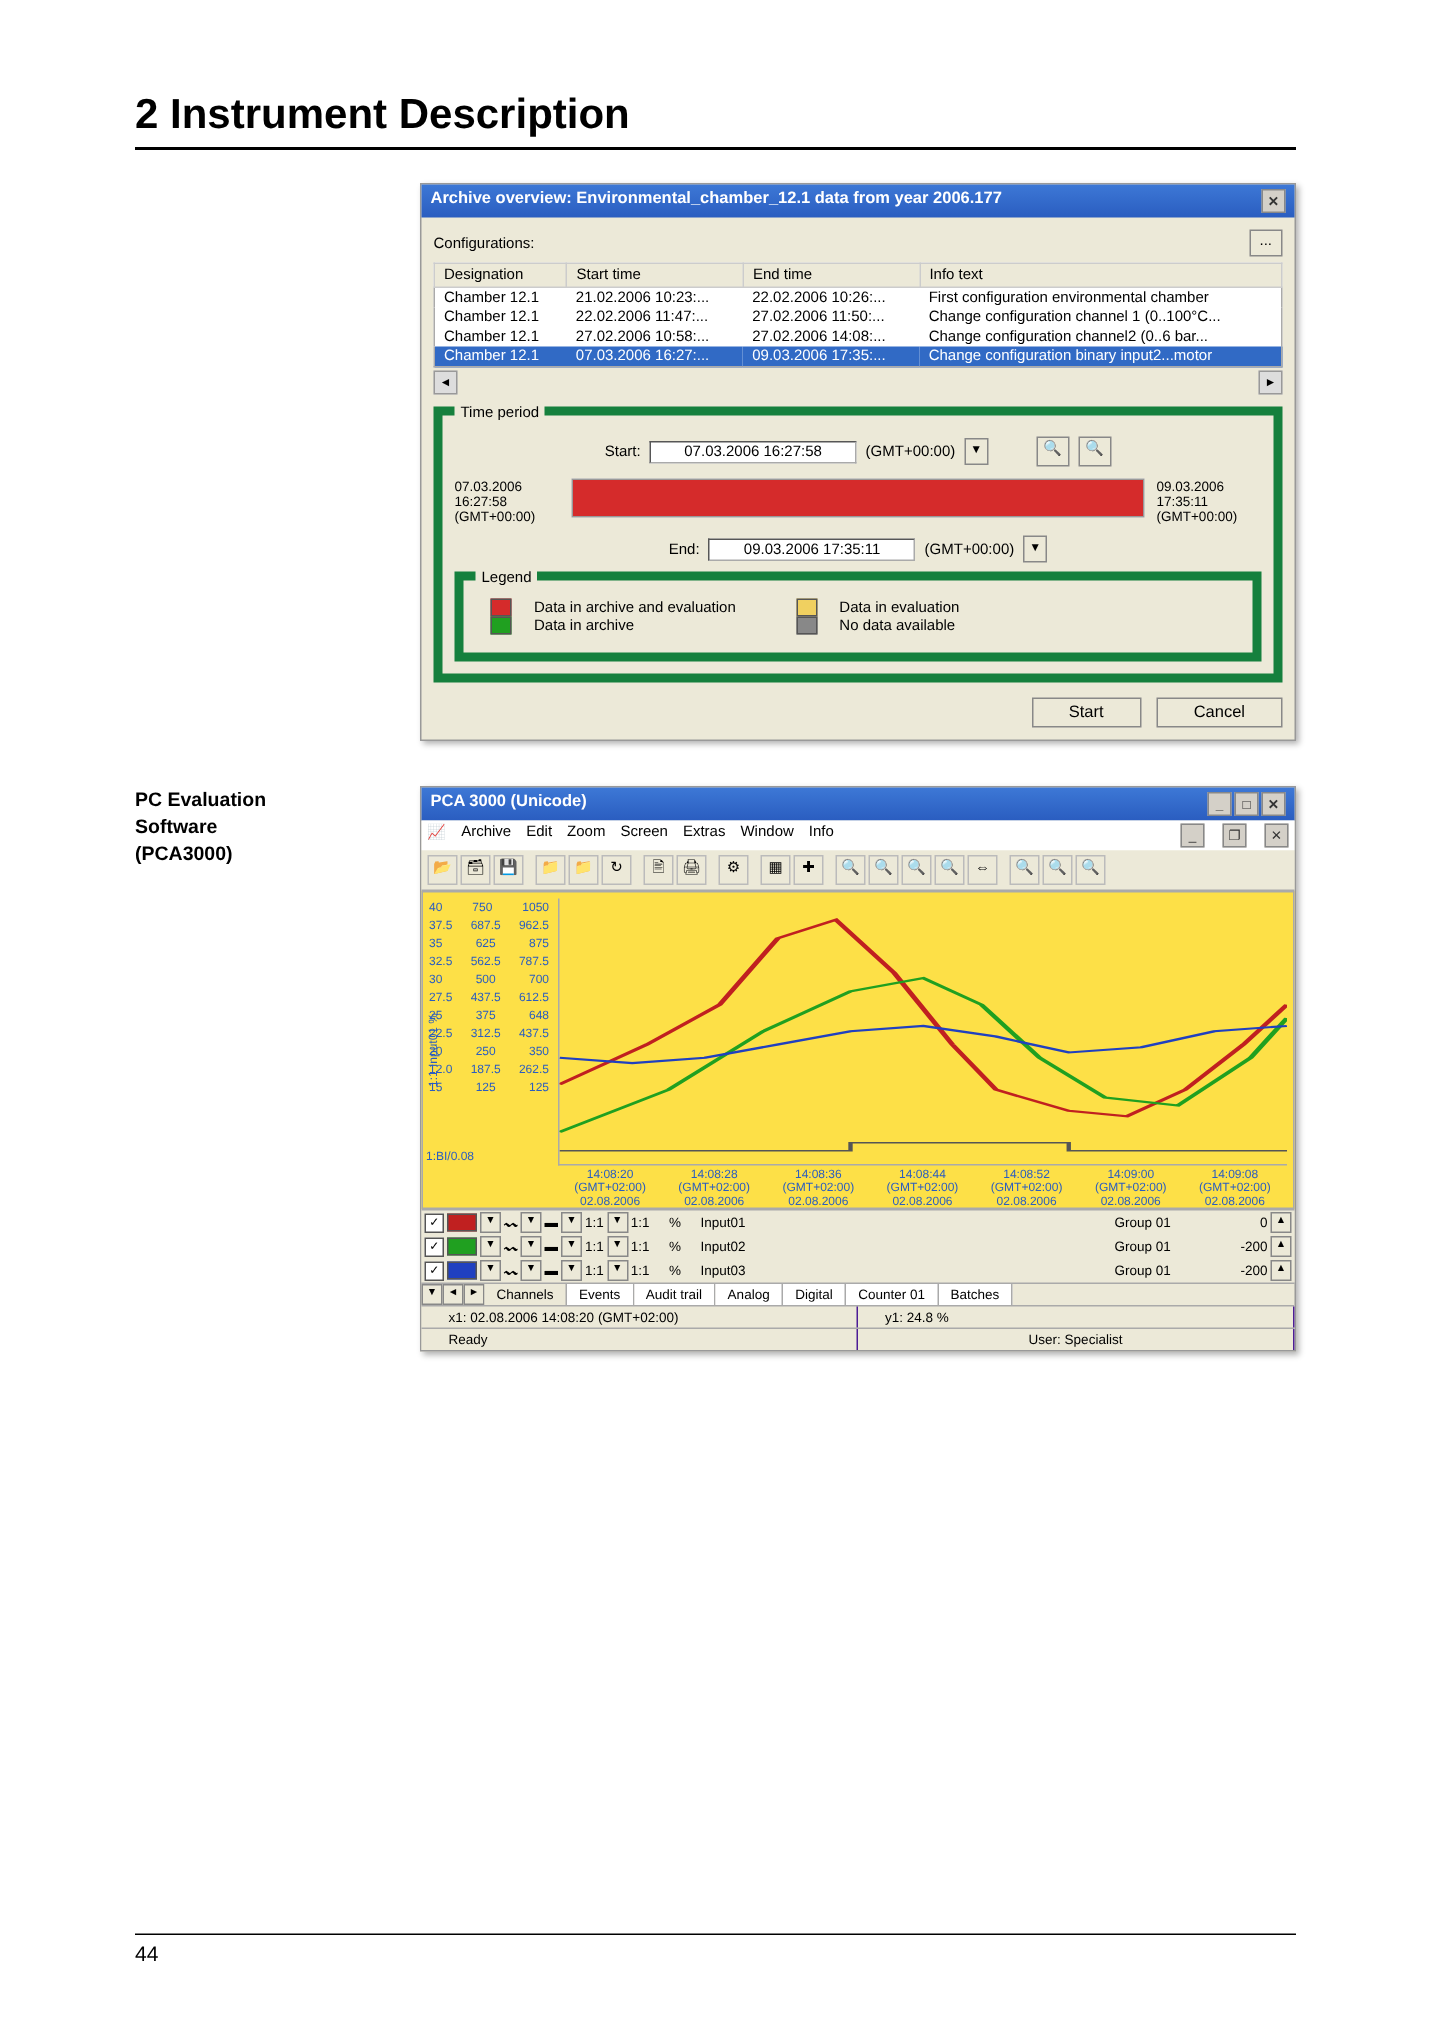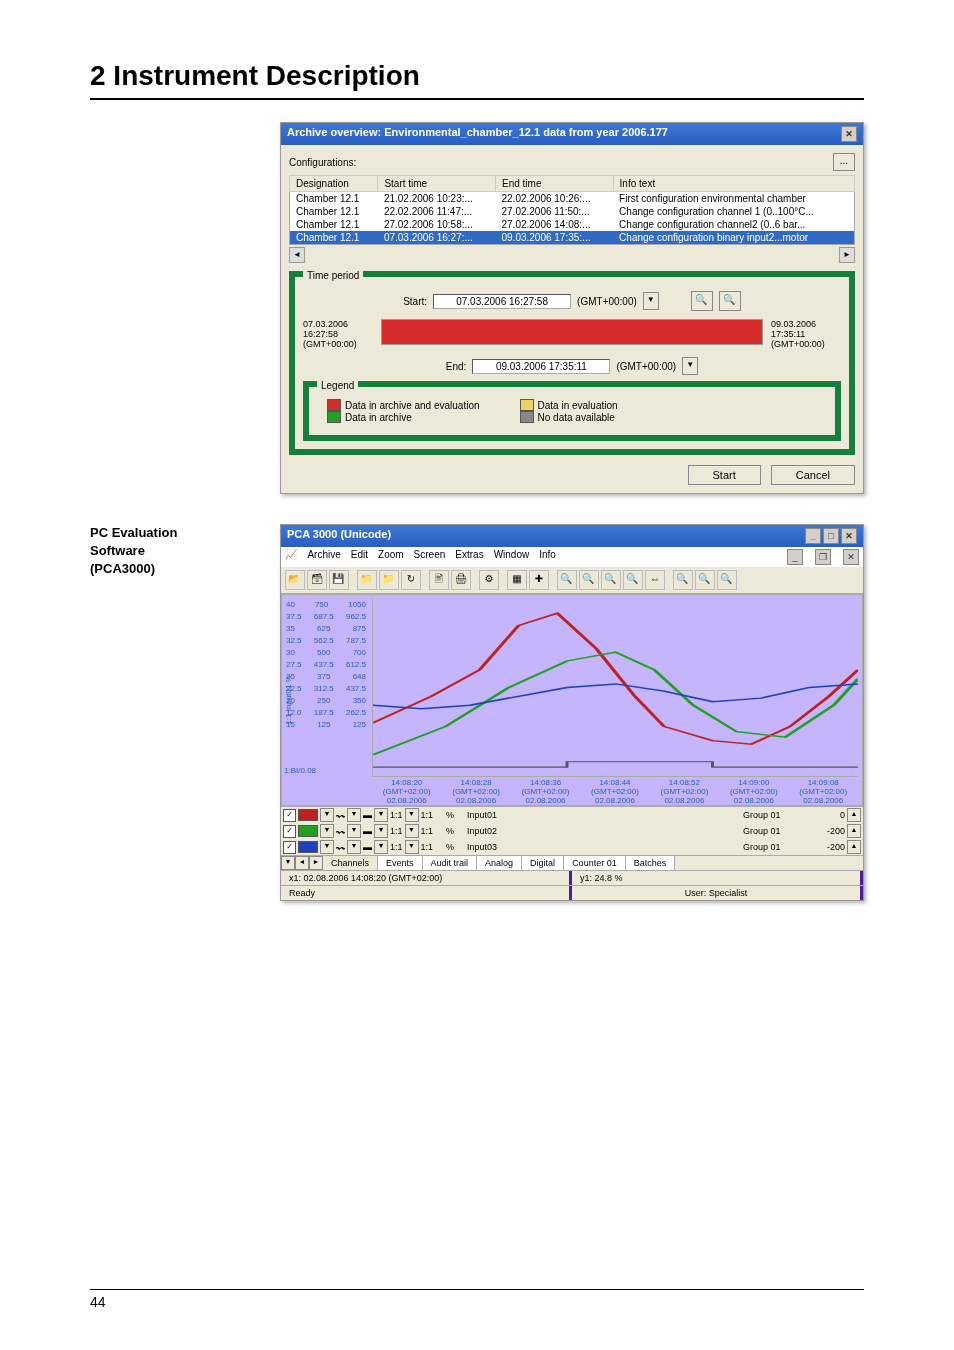--- a/index.html
+++ b/index.html
@@ -29,45 +29,45 @@
 .se-row{display:flex;align-items:center;justify-content:center;gap:6px;margin:6px 0}
 .se-row .txt{width:130px;background:#fff;border:1px inset #aaa;padding:1px 3px;font-size:10px;text-align:center}
 .se-row .tz{font-size:10px}
 .se-row .dd{width:14px;height:16px;background:#ece9d8;border:1px solid #888;font-size:8px;text-align:center;line-height:14px}
 .se-row .mg{width:20px;height:18px;background:#ece9d8;border:1px solid #888;font-size:10px;text-align:center;line-height:16px}
 .bar-area{display:flex;align-items:stretch;gap:8px;margin:8px 0}
 .bar-side{font-size:9px;text-align:left;flex:0 0 70px}
 .bar-track{flex:1;background:#fff;border:1px solid #999;height:24px;position:relative}
 .bar-fill{position:absolute;left:0;top:0;bottom:0;width:100%;background:#d52b2b}
 .legend-items{display:flex;gap:40px;padding:4px 10px}
-.lg{display:flex;align-items:center;gap:4px;font-size:10px}
+.lg{display:flex;align-items:center;gap:15px;font-size:10px}
 .sw{width:12px;height:10px;border:1px solid #555}
 .btns{display:flex;justify-content:flex-end;gap:10px;margin-top:10px}
 .btn{background:#ece9d8;border:1px solid #888;padding:3px 24px;font-size:11px}
 
 .menubar{background:#fff;font-size:10px;padding:2px 4px;display:flex;gap:10px}
 .toolbar{background:#ece9d8;padding:3px 4px;display:flex;gap:2px;border-bottom:1px solid #aaa;flex-wrap:wrap}
 .tb{width:18px;height:18px;background:#ece9d8;border:1px solid #bbb;font-size:10px;text-align:center;line-height:16px}
 .tb.sep{width:4px;background:transparent;border:none}
-.chart{background:#c4b5fd;height:210px;border:1px solid #aaa;position:relative;overflow:hidden}
+.chart{background:#fde047;height:210px;border:1px solid #aaa;position:relative;overflow:hidden}
 .yax{position:absolute;left:0;top:4px;bottom:28px;width:88px;font-size:8px;color:#2a5dc0}
 .yax .yr{display:flex;justify-content:space-between;padding:0 4px;line-height:1.5}
 .plot{position:absolute;left:90px;right:4px;top:4px;bottom:28px;border-left:1px solid #aaa;border-bottom:1px solid #aaa}
 .xax{position:absolute;left:90px;right:4px;bottom:0;display:flex;font-size:8px;color:#2a5dc0}
 .xax div{flex:1;text-align:center}
 .chbar{background:#ece9d8;font-size:9px;border-top:1px solid #aaa}
 .chrow{display:flex;align-items:center;padding:1px 2px;gap:2px}
 .chk{width:11px;height:11px;border:1px solid #555;background:#fff;font-size:8px;text-align:center;line-height:9px}
 .colb{width:18px;height:10px;border:1px solid #555}
 .dd2{width:12px;height:12px;border:1px solid #888;background:#ece9d8;font-size:7px;text-align:center;line-height:10px}
 .tabs{display:flex;font-size:9px;border-top:1px solid #aaa}
 .tab{padding:2px 8px;border-right:1px solid #aaa;background:#fff}
 .tab.act{background:#ece9d8}
 .status{display:flex;font-size:9px;background:#ece9d8;border-top:1px solid #aaa}
-.status div{padding:2px 8px;border-right:3px solid #4c1d95}
+.status div{padding:2px 18px;border-right:1px solid #4c1d95}
 .footer-note{font-size:13px;margin-top:14px;padding-left:190px}
 .arrow{font-family:Arial}
 .pnum{position:absolute;bottom:40px;left:90px;font-size:14px}
 .pnum-rule{position:absolute;bottom:60px;left:90px;right:90px;height:1px;background:#000}
 svg.lines{position:absolute;left:0;top:0;width:100%;height:100%}
 </style>
 </head>
 <body>
 
 <div class="page">

